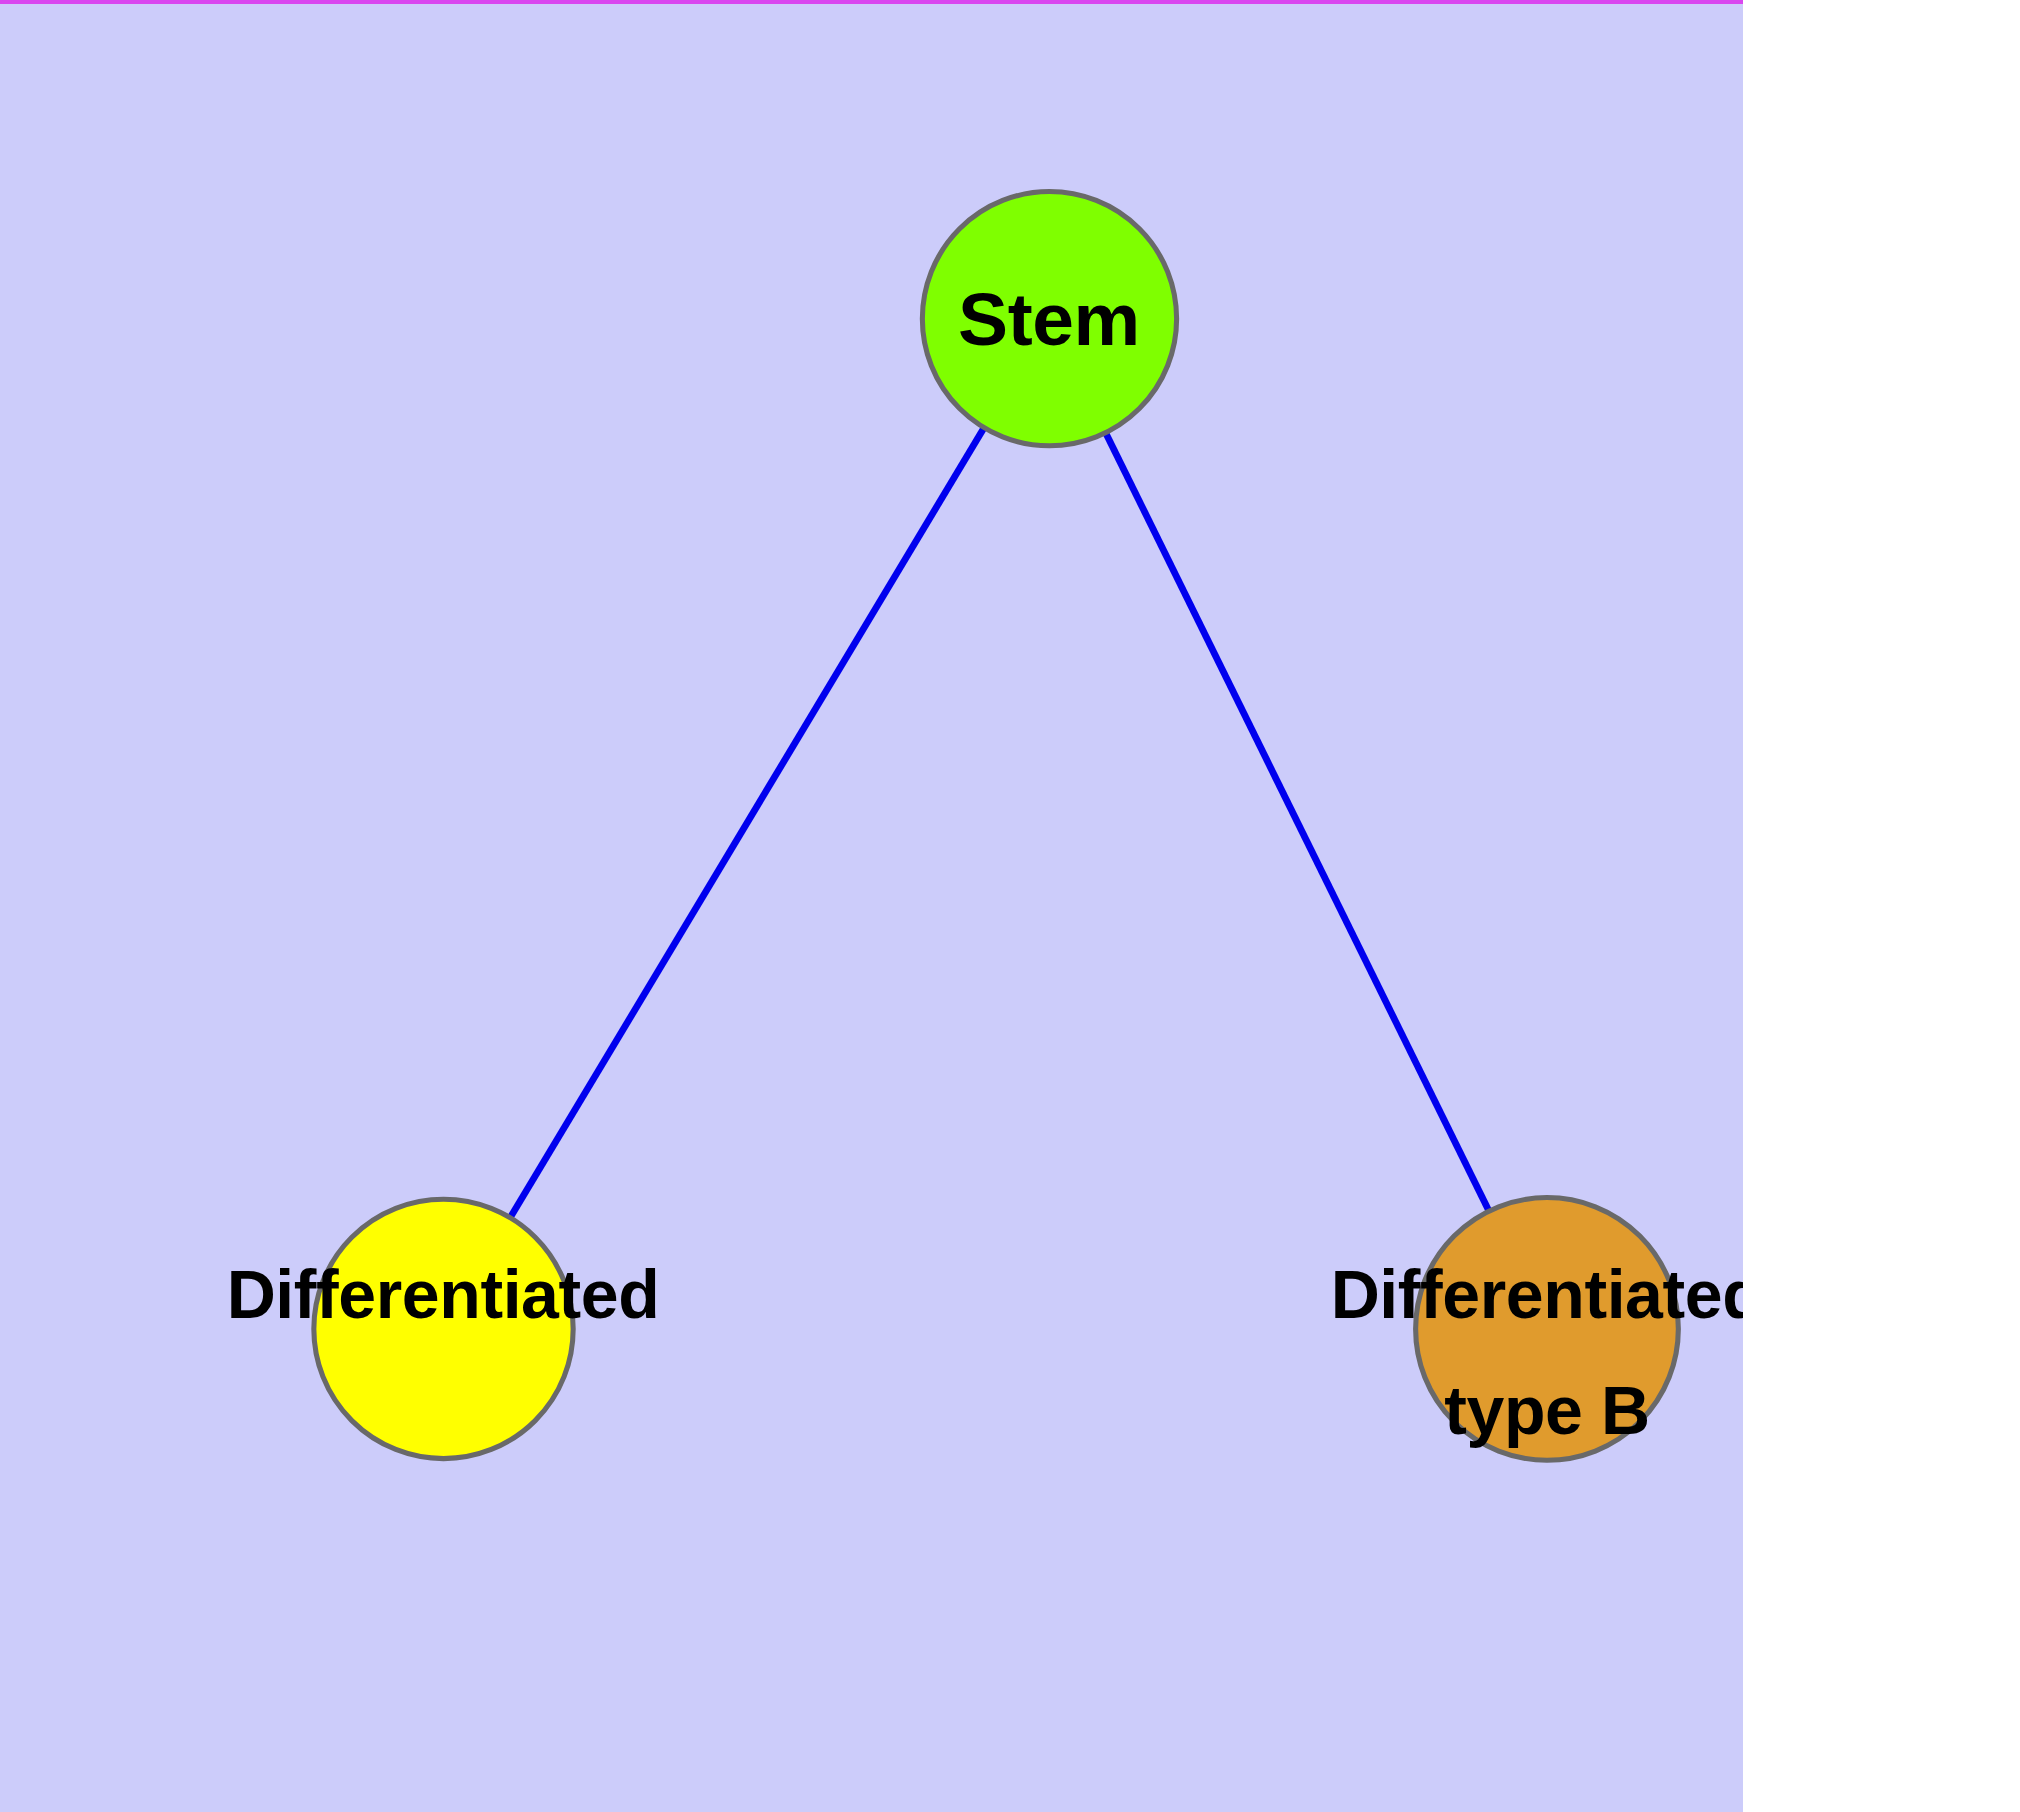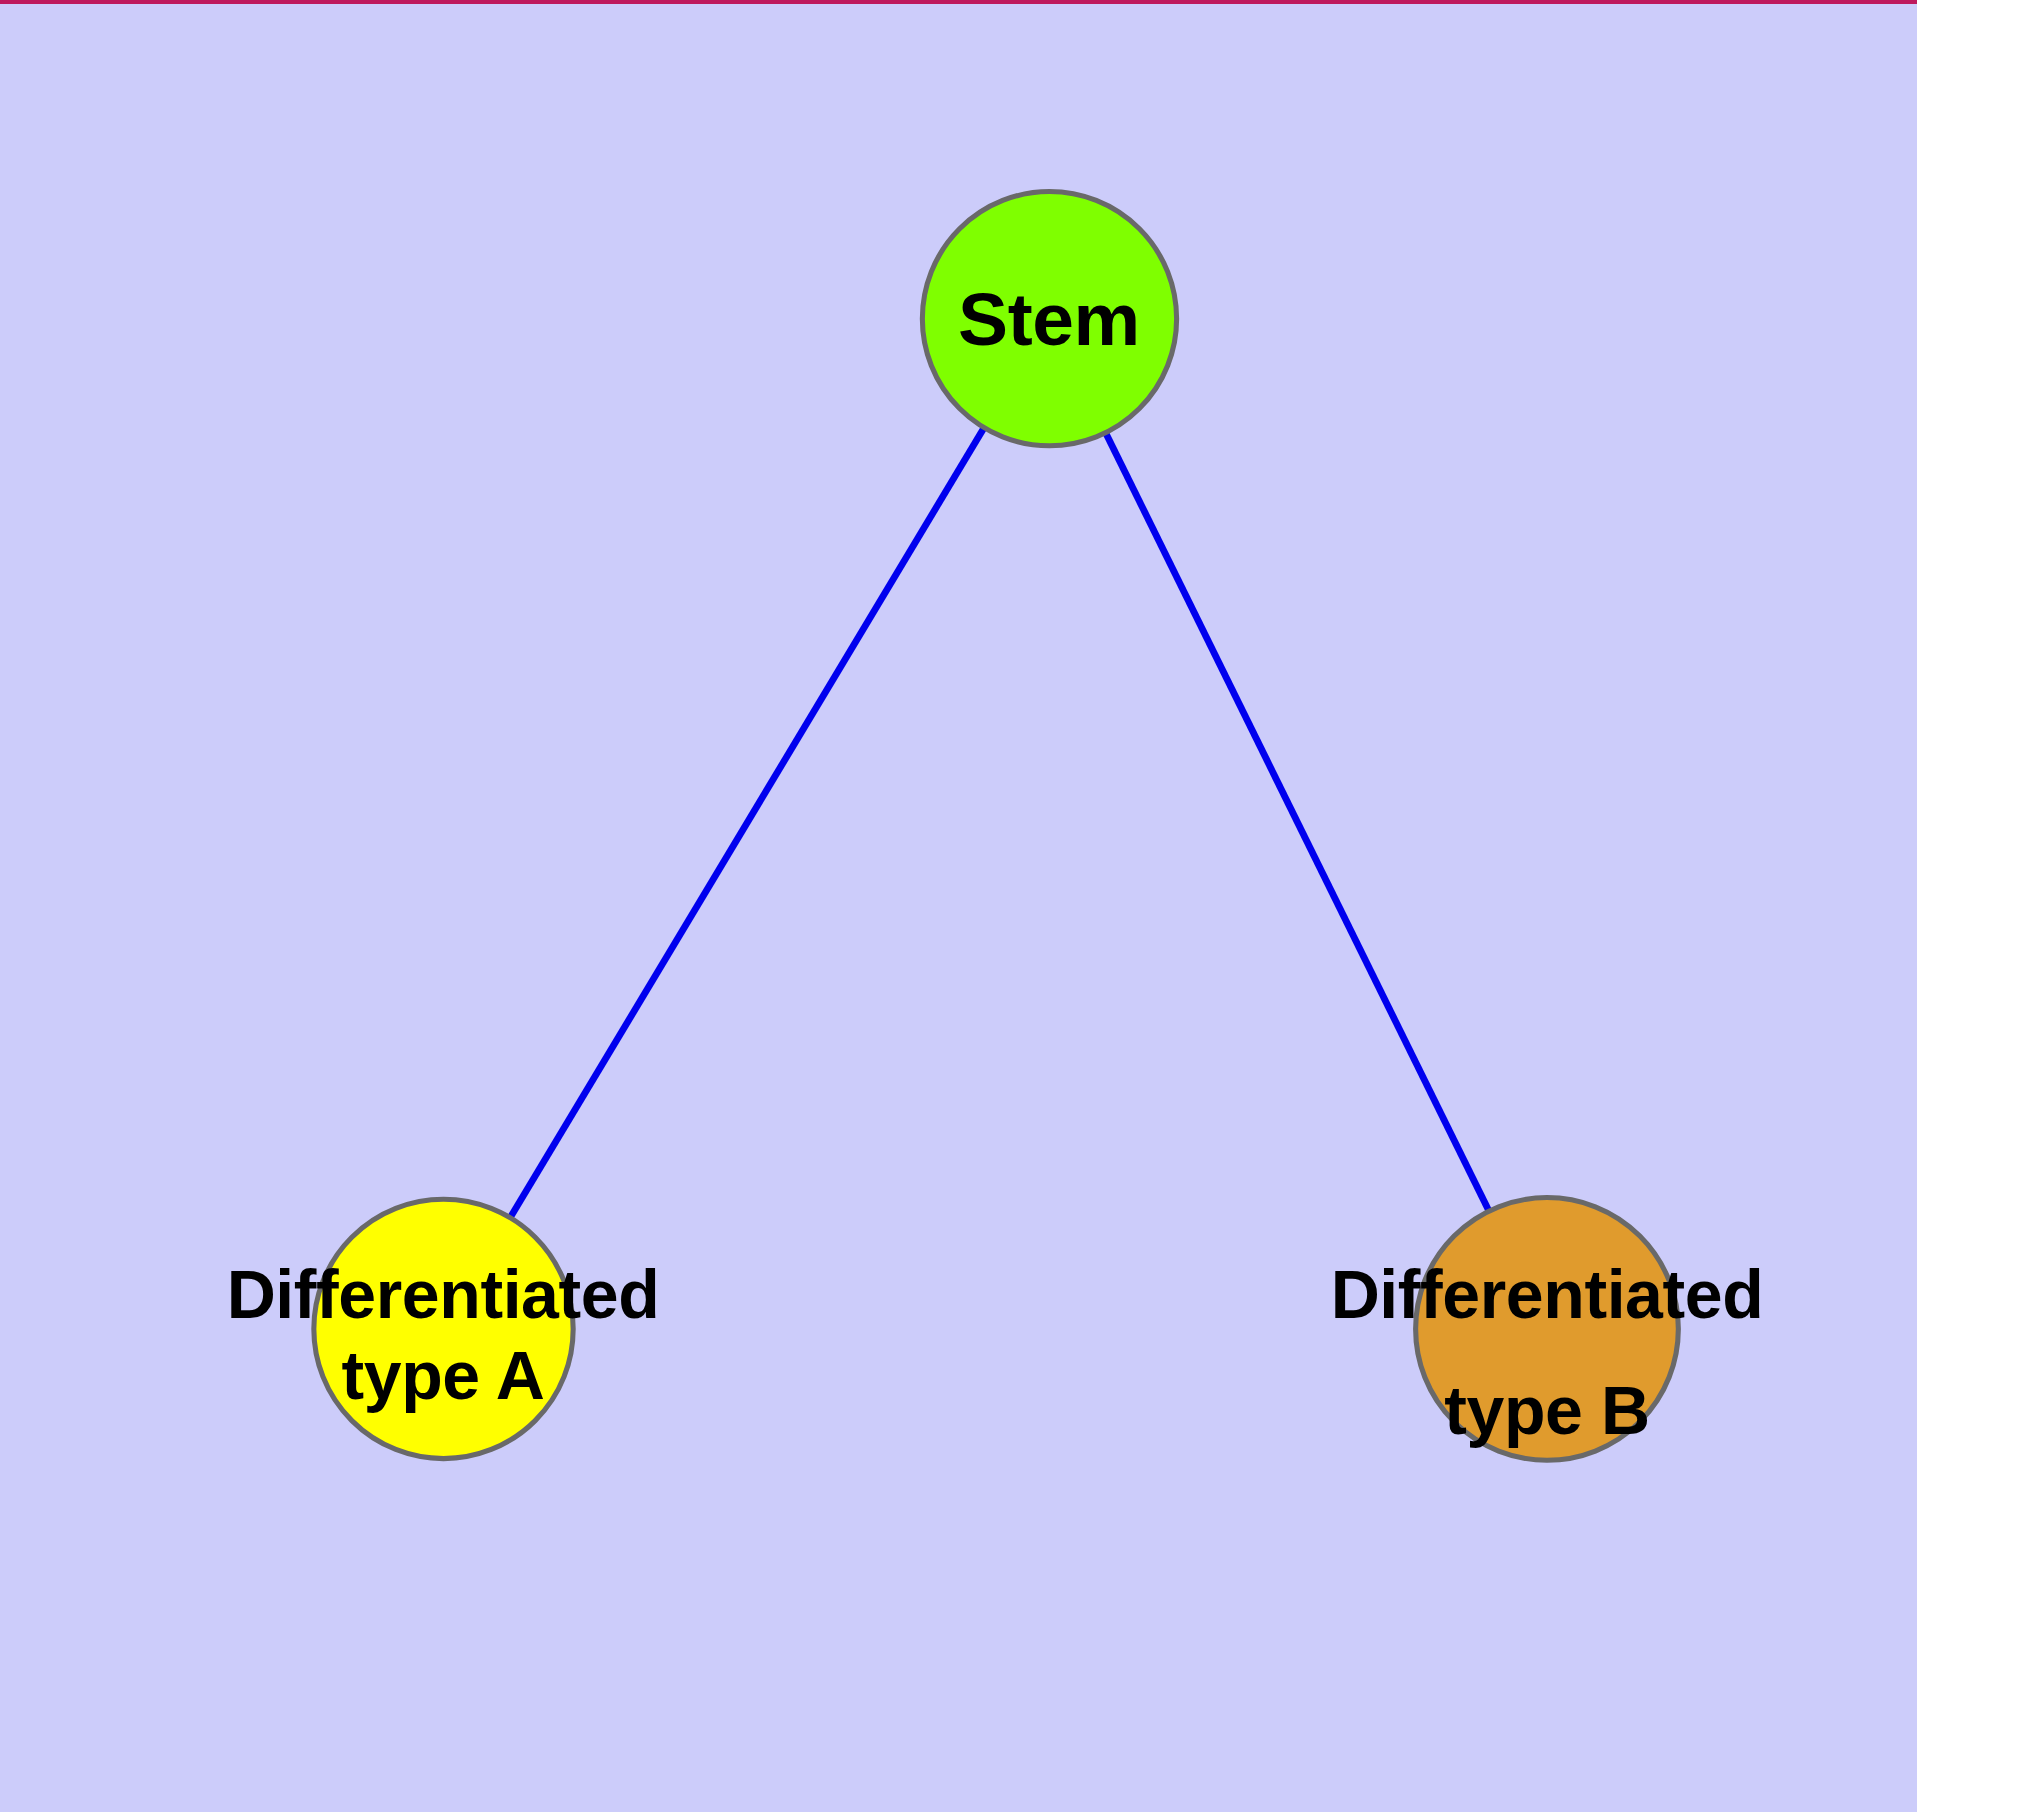--- a/index.html
+++ b/index.html
@@ -2,23 +2,23 @@
 <html style="font-size:13.6px"><head>
 <meta charset="utf-8">
 <style>
   html, body {
     margin: 0;
     padding: 0;
     background: #ffffff;
   }
   #canvas {
     position: relative;
-    width: 1917px;
+    width: 1743px;
     height: 1812px;
-    background: #be185d;
+    background: #d946ef;
     overflow: hidden;
     font-family: "Liberation Sans", sans-serif;
   }
   #plot-bg {
     position: absolute;
     left: 0;
     top: 4.2px;
     width: 2021px;
     height: 1808px;
     background: #ccccfa;
@@ -61,19 +61,18 @@
     <g>
       <circle cx="1238" cy="376" r="150" fill="#7fff00" stroke="#696969" stroke-width="6"></circle>
       <circle cx="523" cy="1568" r="153" fill="#ffff00" stroke="#696969" stroke-width="6"></circle>
       <circle cx="1825" cy="1568" r="155" fill="#e09b2d" stroke="#696969" stroke-width="6"></circle>
     </g>
   </svg>
 
   <div class="node-label single" style="left:1049px; top:320px;">Stem</div>
 
   <div class="node-label" style="left:443px; top:1294px;">Differentiated</div>
-  <div class="node-label" style="left:443px; top:1375px;">type A</div>
 
   <div class="node-label" style="left:1547px; top:1294px;">Differentiated</div>
   <div class="node-label" style="left:1547px; top:1410px;">type B</div>
 
 </div>
 
 
 </body></html>

